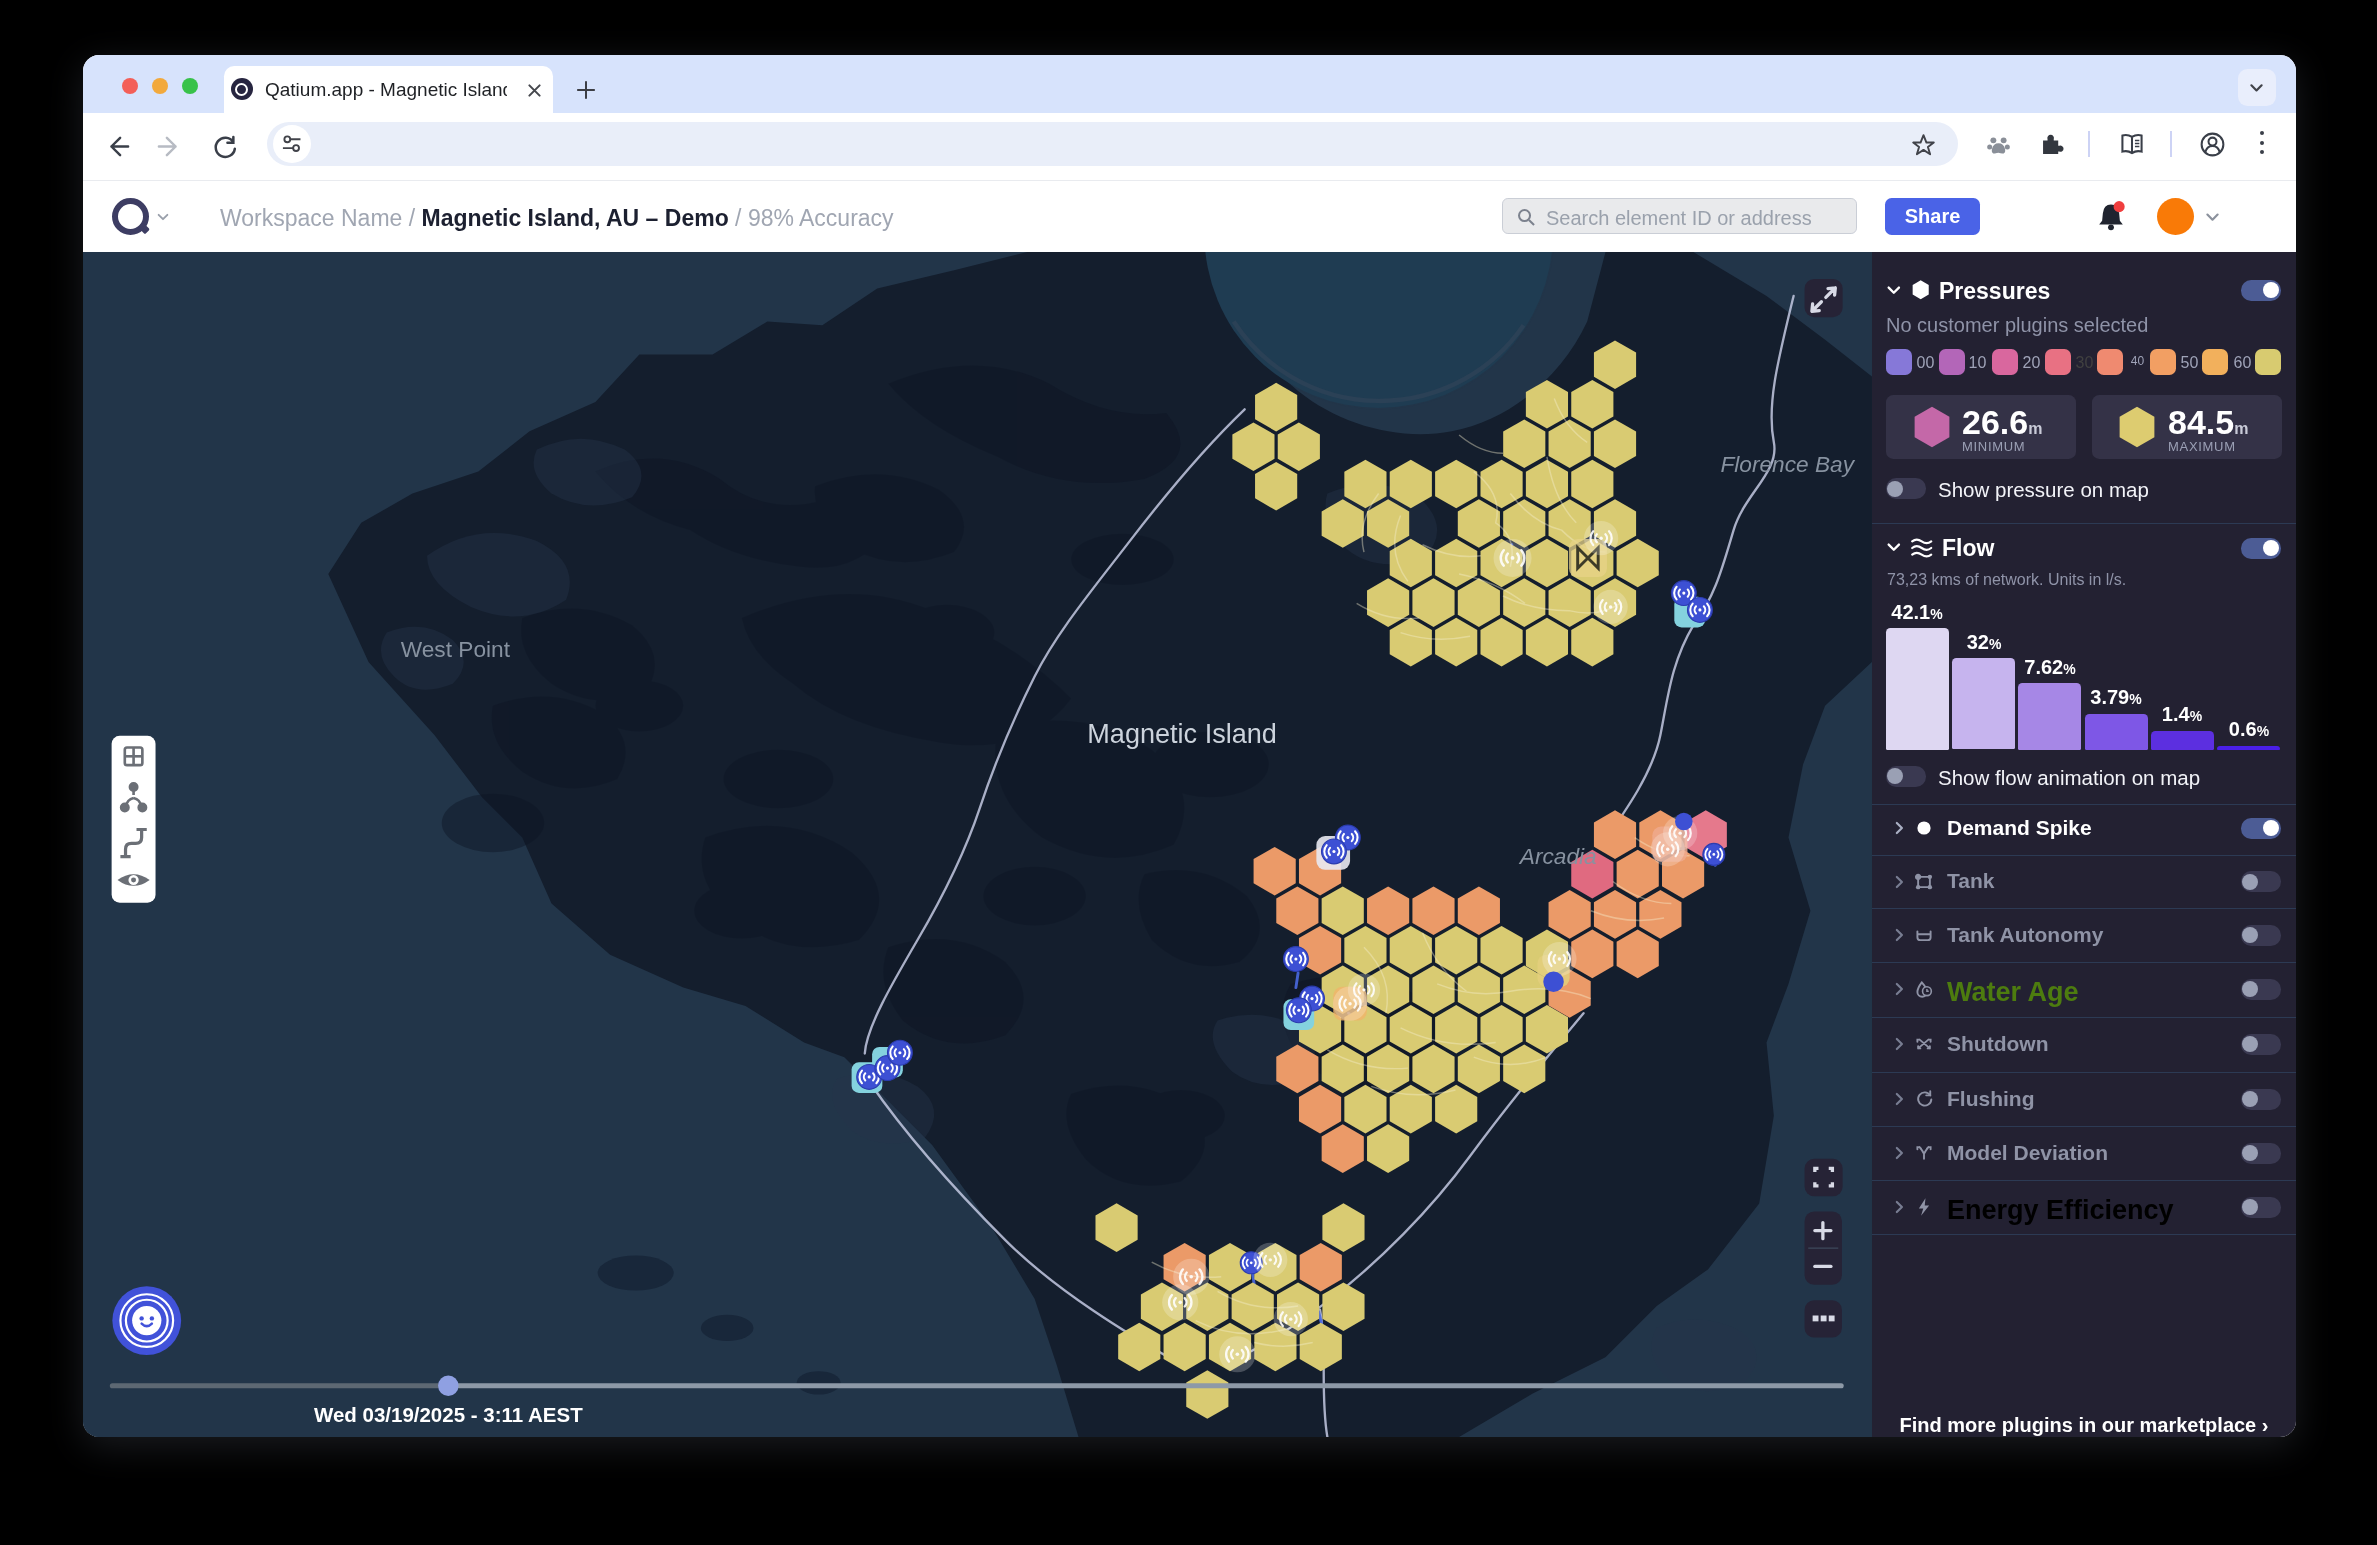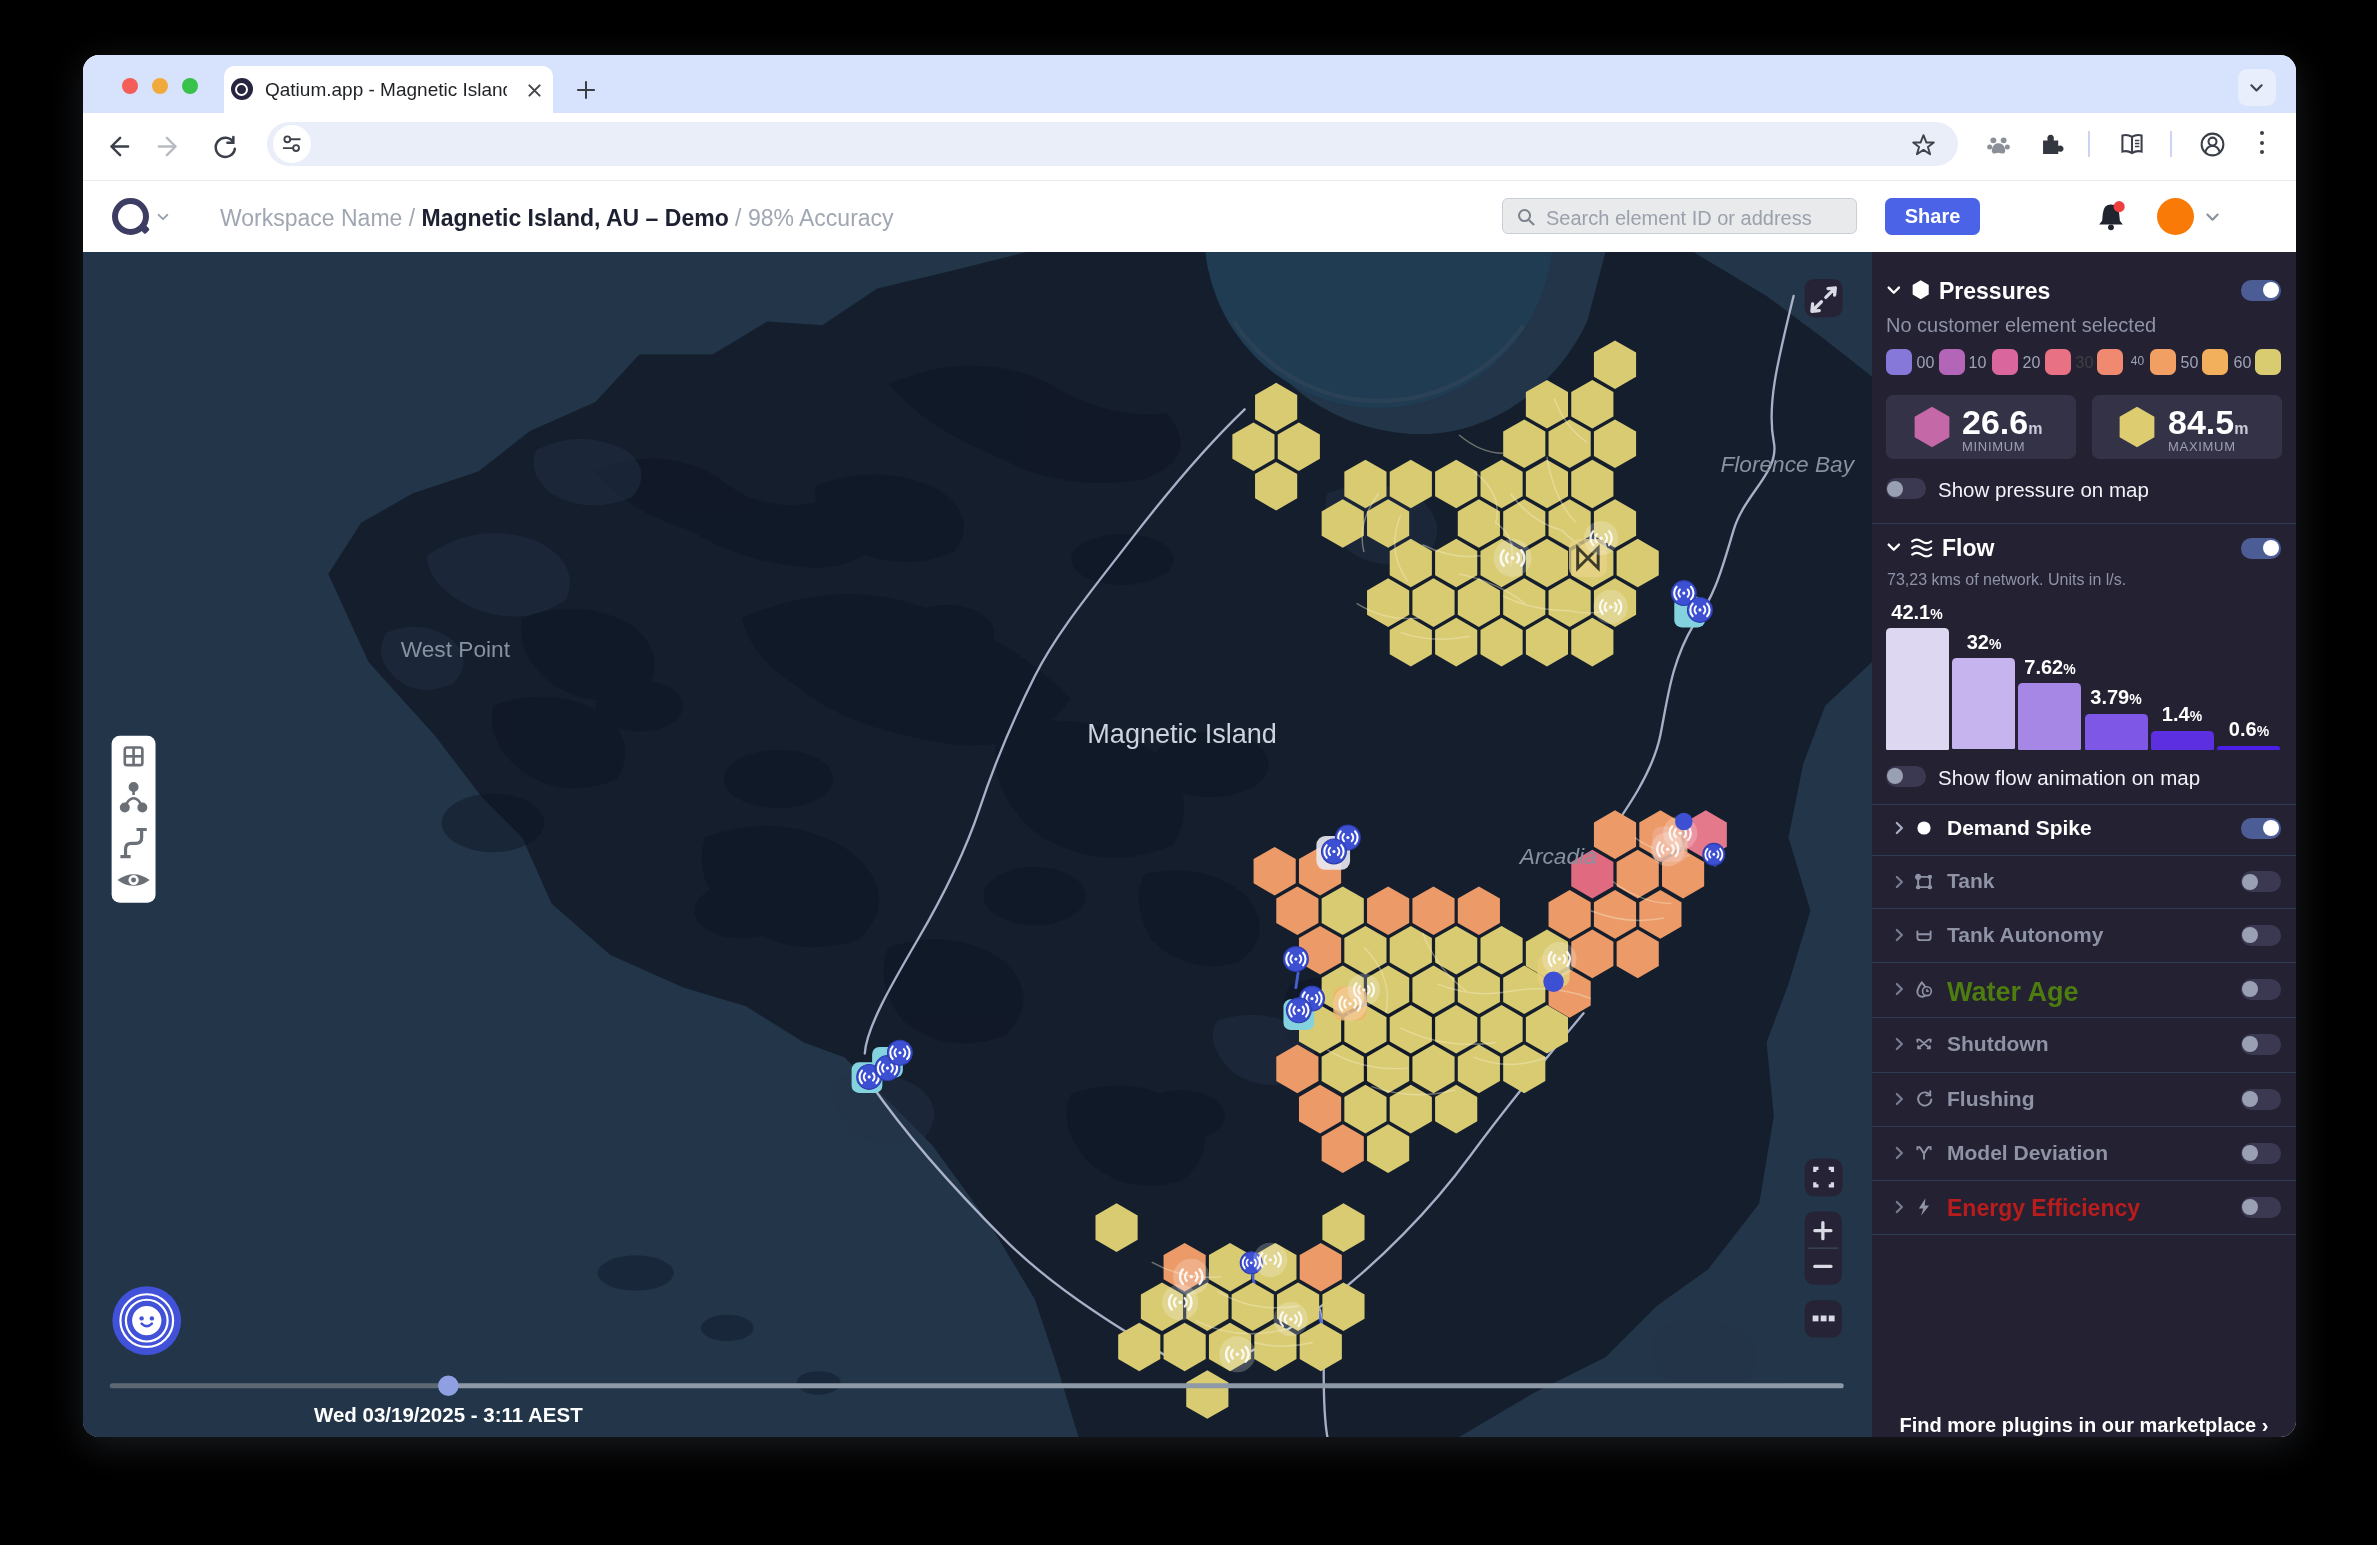--- a/index.html
+++ b/index.html
@@ -572,21 +572,21 @@
 <div style="position:absolute;left:0;top:12px;width:2213px;height:1382px;pointer-events:none">
 <svg style="position:absolute;left:1802px;top:214px" width="17.6" height="17.6" viewBox="0 0 24 24">
           <path d="M 5,9 L 12,16 L 19,9" stroke="#ffffff" stroke-width="3.2" fill="none" stroke-linecap="round" stroke-linejoin="round"></path>
         </svg>
 <svg style="position:absolute;left:1826px;top:211px" width="23.4" height="23.4" viewBox="0 0 32 32">
           <polygon points="16,3 27,9.5 27,22.5 16,29 5,22.5 5,9.5" fill="#ffffff"></polygon>
         </svg>
 <div style="position:absolute;left:1856px;top:211px;font-size:23px;font-weight:bold;color:#ffffff">Pressures</div>
 <div style="position:absolute;left:2158px;top:213px;width:40px;height:20.5px;border-radius:10.2px;background:#4c5c95"></div>
 <div style="position:absolute;left:2180px;top:215px;width:16px;height:16px;border-radius:50%;background:#ffffff"></div>
-<div style="position:absolute;left:1803px;top:247px;font-size:20px;color:#8f93a8">No customer element selected</div>
+<div style="position:absolute;left:1803px;top:247px;font-size:20px;color:#8f93a8">No customer plugins selected</div>
 <div style="position:absolute;left:1803px;top:282px;width:26px;height:26px;border-radius:6.6px;background:#8678d8"></div>
         <div style="position:absolute;left:1856px;top:282px;width:26px;height:26px;border-radius:6.6px;background:#b366b8"></div>
         <div style="position:absolute;left:1909px;top:282px;width:26px;height:26px;border-radius:6.6px;background:#d9679e"></div>
         <div style="position:absolute;left:1962px;top:282px;width:26px;height:26px;border-radius:6.6px;background:#e87183"></div>
         <div style="position:absolute;left:2014px;top:282px;width:26px;height:26px;border-radius:6.6px;background:#ef8a70"></div>
         <div style="position:absolute;left:2067px;top:282px;width:26px;height:26px;border-radius:6.6px;background:#f29f63"></div>
         <div style="position:absolute;left:2119px;top:282px;width:26px;height:26px;border-radius:6.6px;background:#f2b05c"></div>
         <div style="position:absolute;left:2172px;top:282px;width:26px;height:26px;border-radius:6.6px;background:#d8cb70"></div>
         <div style="position:absolute;left:1828px;top:287px;width:29px;text-align:center;font-size:16px;color:#9fa3b8">00</div>
         <div style="position:absolute;left:1880px;top:287px;width:29px;text-align:center;font-size:16px;color:#9fa3b8">10</div>
@@ -710,21 +710,21 @@
         </svg>
         <div style="position:absolute;left:1864px;top:1074px;font-size:21px;font-weight:bold;color:#8f93a6">Model Deviation</div>
         <div style="position:absolute;left:2158px;top:1076px;width:40px;height:20.5px;border-radius:10.2px;background:#3a3951"></div>
 <div style="position:absolute;left:2159px;top:1078px;width:16px;height:16px;border-radius:50%;background:#9aa0b4"></div>
         <svg style="position:absolute;left:1808px;top:1132px" width="16" height="16" viewBox="0 0 22 22">
           <path d="M 8,4 L 15,11 L 8,18" stroke="#787d92" stroke-width="3" fill="none" stroke-linecap="round" stroke-linejoin="round"></path>
         </svg>
         <svg style="position:absolute;left:1830px;top:1129px" width="22" height="22" viewBox="0 0 30 30" stroke="#8f93a6" fill="none" stroke-width="2.6">
           <path d="M 17,3 L 8,17 h 6 l -3,10 L 22,13 h -6 z" fill="#8f93a6" stroke="none"></path>
         </svg>
-        <div style="position:absolute;left:1864px;top:1128px;font-size:23px;font-weight:bold;color:#b91c1c">Energy Efficiency</div>
+        <div style="position:absolute;left:1864px;top:1128px;font-size:27px;font-weight:bold;color:#000000">Energy Efficiency</div>
         <div style="position:absolute;left:2158px;top:1130px;width:40px;height:20.5px;border-radius:10.2px;background:#3a3951"></div>
 <div style="position:absolute;left:2159px;top:1132px;width:16px;height:16px;border-radius:50%;background:#9aa0b4"></div>
         <div style="position:absolute;left:1789px;top:788px;width:424px;height:0.7px;background:#2c3a54"></div>
         <div style="position:absolute;left:1789px;top:841px;width:424px;height:0.7px;background:#2c3a54"></div>
         <div style="position:absolute;left:1789px;top:895px;width:424px;height:0.7px;background:#2c3a54"></div>
         <div style="position:absolute;left:1789px;top:950px;width:424px;height:0.7px;background:#2c3a54"></div>
         <div style="position:absolute;left:1789px;top:1005px;width:424px;height:0.7px;background:#2c3a54"></div>
         <div style="position:absolute;left:1789px;top:1059px;width:424px;height:0.7px;background:#2c3a54"></div>
         <div style="position:absolute;left:1789px;top:1113px;width:424px;height:0.7px;background:#2c3a54"></div>
         <div style="position:absolute;left:1789px;top:1167px;width:424px;height:0.7px;background:#2c3a54"></div>

